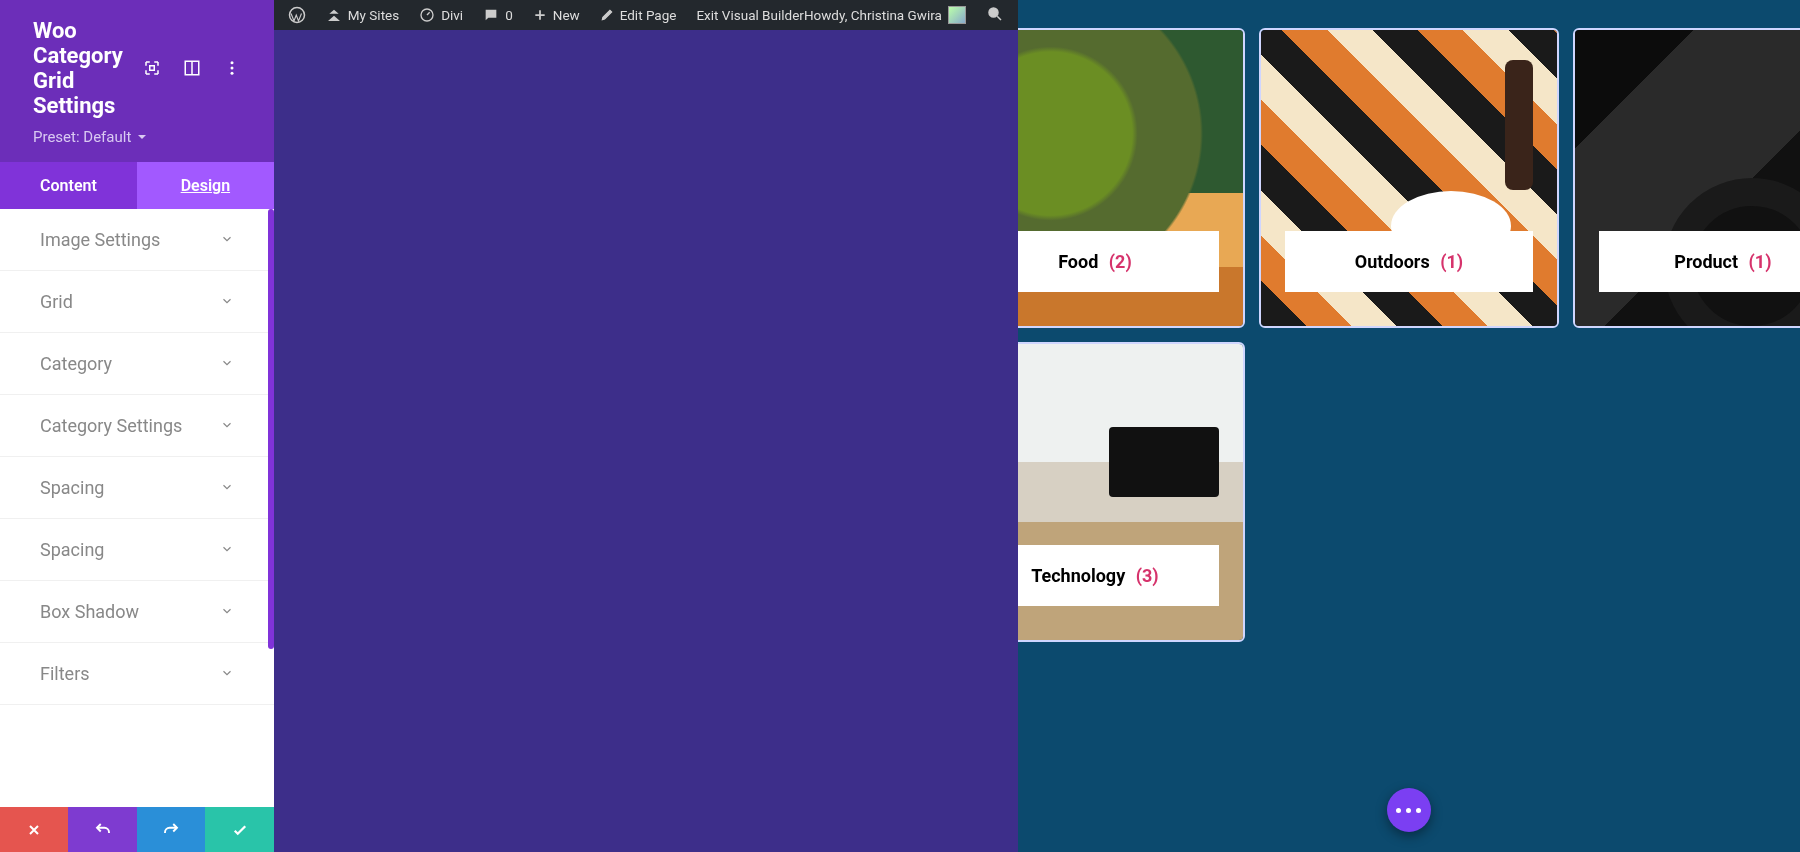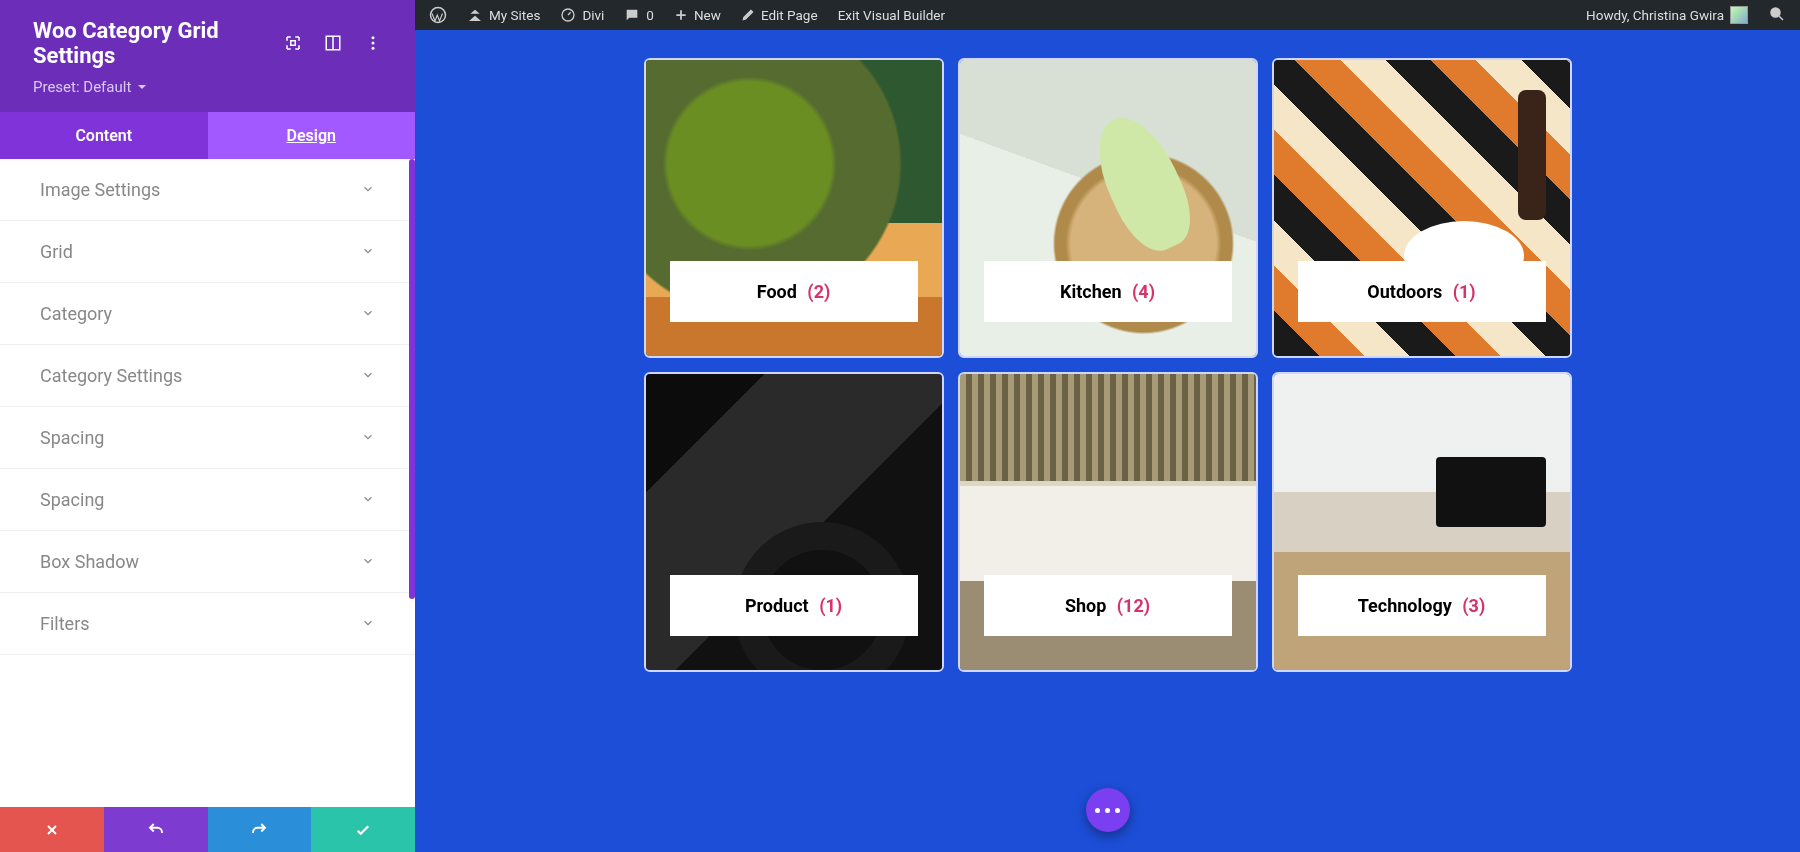--- a/index.html
+++ b/index.html
@@ -22,32 +22,32 @@
 .chevron { color: #bbb; }
 .scroll-indicator { position: absolute; top: 0; right: 0; width: 6px; height: 440px; background: #8033d9; border-radius: 3px; }
 .footer-actions { display: flex; height: 45px; }
 .footer-btn { flex: 1; display: flex; align-items: center; justify-content: center; cursor: pointer; color: #fff; font-size: 18px; }
 .btn-cancel { background: #e5554f; }
 .btn-undo   { background: #7e3bd0; }
 .btn-redo   { background: #2a8fd8; }
 .btn-save   { background: #29c4a9; }
 
 
-.preview-area { flex: 1; display: flex; flex-direction: column; }
+.preview-area { flex: 1; display: flex; flex-direction: row; }
 
 
 .adminbar { height: 30px; background: #23282d; color: #ccc; display: flex; align-items: center; padding: 0 14px; font-size: 13.5px; justify-content: space-between; }
 .adminbar-left, .adminbar-right { display: flex; align-items: center; gap: 20px; }
 .adminbar a { color: #ddd; text-decoration: none; display: inline-flex; align-items: center; gap: 6px; cursor: pointer; }
 .adminbar svg { fill: #ccc; }
 .avatar { width: 18px; height: 18px; background: linear-gradient(135deg,#bfa,#8ac); border: 1px solid #999; }
 .search-icon { cursor: pointer; }
 
 
-.page { flex: 1; background: #1d4ed8; padding: 28px 26px; position: relative; overflow: hidden; }
+.page { flex: 1; background: #0c4a6e; padding: 28px 26px; position: relative; overflow: hidden; }
 .grid { display: grid; grid-template-columns: repeat(3, 300px); gap: 14px; justify-content: center; }
 .card { position: relative; width: 300px; height: 300px; border-radius: 6px; border: 2px solid #cfd6ff; overflow: hidden; cursor: pointer; }
 .card-img { width: 100%; height: 100%; }
 .label-box { position: absolute; left: 50%; transform: translateX(-50%); bottom: 34px; width: 248px; background: #fff; padding: 20px 12px; text-align: center; font-weight: 700; font-size: 18px; }
 .label-box .count { color: #d6336c; margin-left: 6px; }
 .ellipsis-fab { position: absolute; bottom: 20px; left: 50%; transform: translateX(-50%); width: 44px; height: 44px; border-radius: 50%; background: #7b3ff2; display: flex; align-items: center; justify-content: center; gap: 5px; cursor: pointer; box-shadow: 0 4px 12px rgba(0,0,0,.4); }
 .ellipsis-fab span { width: 5px; height: 5px; border-radius: 50%; background: #fff; }
 
 
 .img-food       { background: radial-gradient(circle at 35% 35%, #6b8e23 0 30%, #556b2f 32% 55%, transparent 56%), linear-gradient(180deg,#2e5930 0 55%,#e8a854 55% 80%,#c9772c 80% 100%); }
@@ -244,34 +244,26 @@
     </div>
   </div>
 
   <div class="page">
     <div class="grid" id="grid">
         <div class="card">
           <div class="card-img img-food"></div>
           <div class="label-box"><span>Food</span>  <span class="count">(2)</span></div>
         </div>
         <div class="card">
-          <div class="card-img img-kitchen"></div>
-          <div class="label-box"><span>Kitchen</span>  <span class="count">(4)</span></div>
-        </div>
-        <div class="card">
           <div class="card-img img-outdoors"></div>
           <div class="label-box"><span>Outdoors</span>  <span class="count">(1)</span></div>
         </div>
         <div class="card">
           <div class="card-img img-product"></div>
           <div class="label-box"><span>Product</span>  <span class="count">(1)</span></div>
-        </div>
-        <div class="card">
-          <div class="card-img img-shop"></div>
-          <div class="label-box"><span>Shop</span>  <span class="count">(12)</span></div>
         </div>
         <div class="card">
           <div class="card-img img-tech"></div>
           <div class="label-box"><span>Technology</span>  <span class="count">(3)</span></div>
         </div>
       </div>
     <div class="ellipsis-fab">
       <span></span>
       <span></span>
       <span></span>

